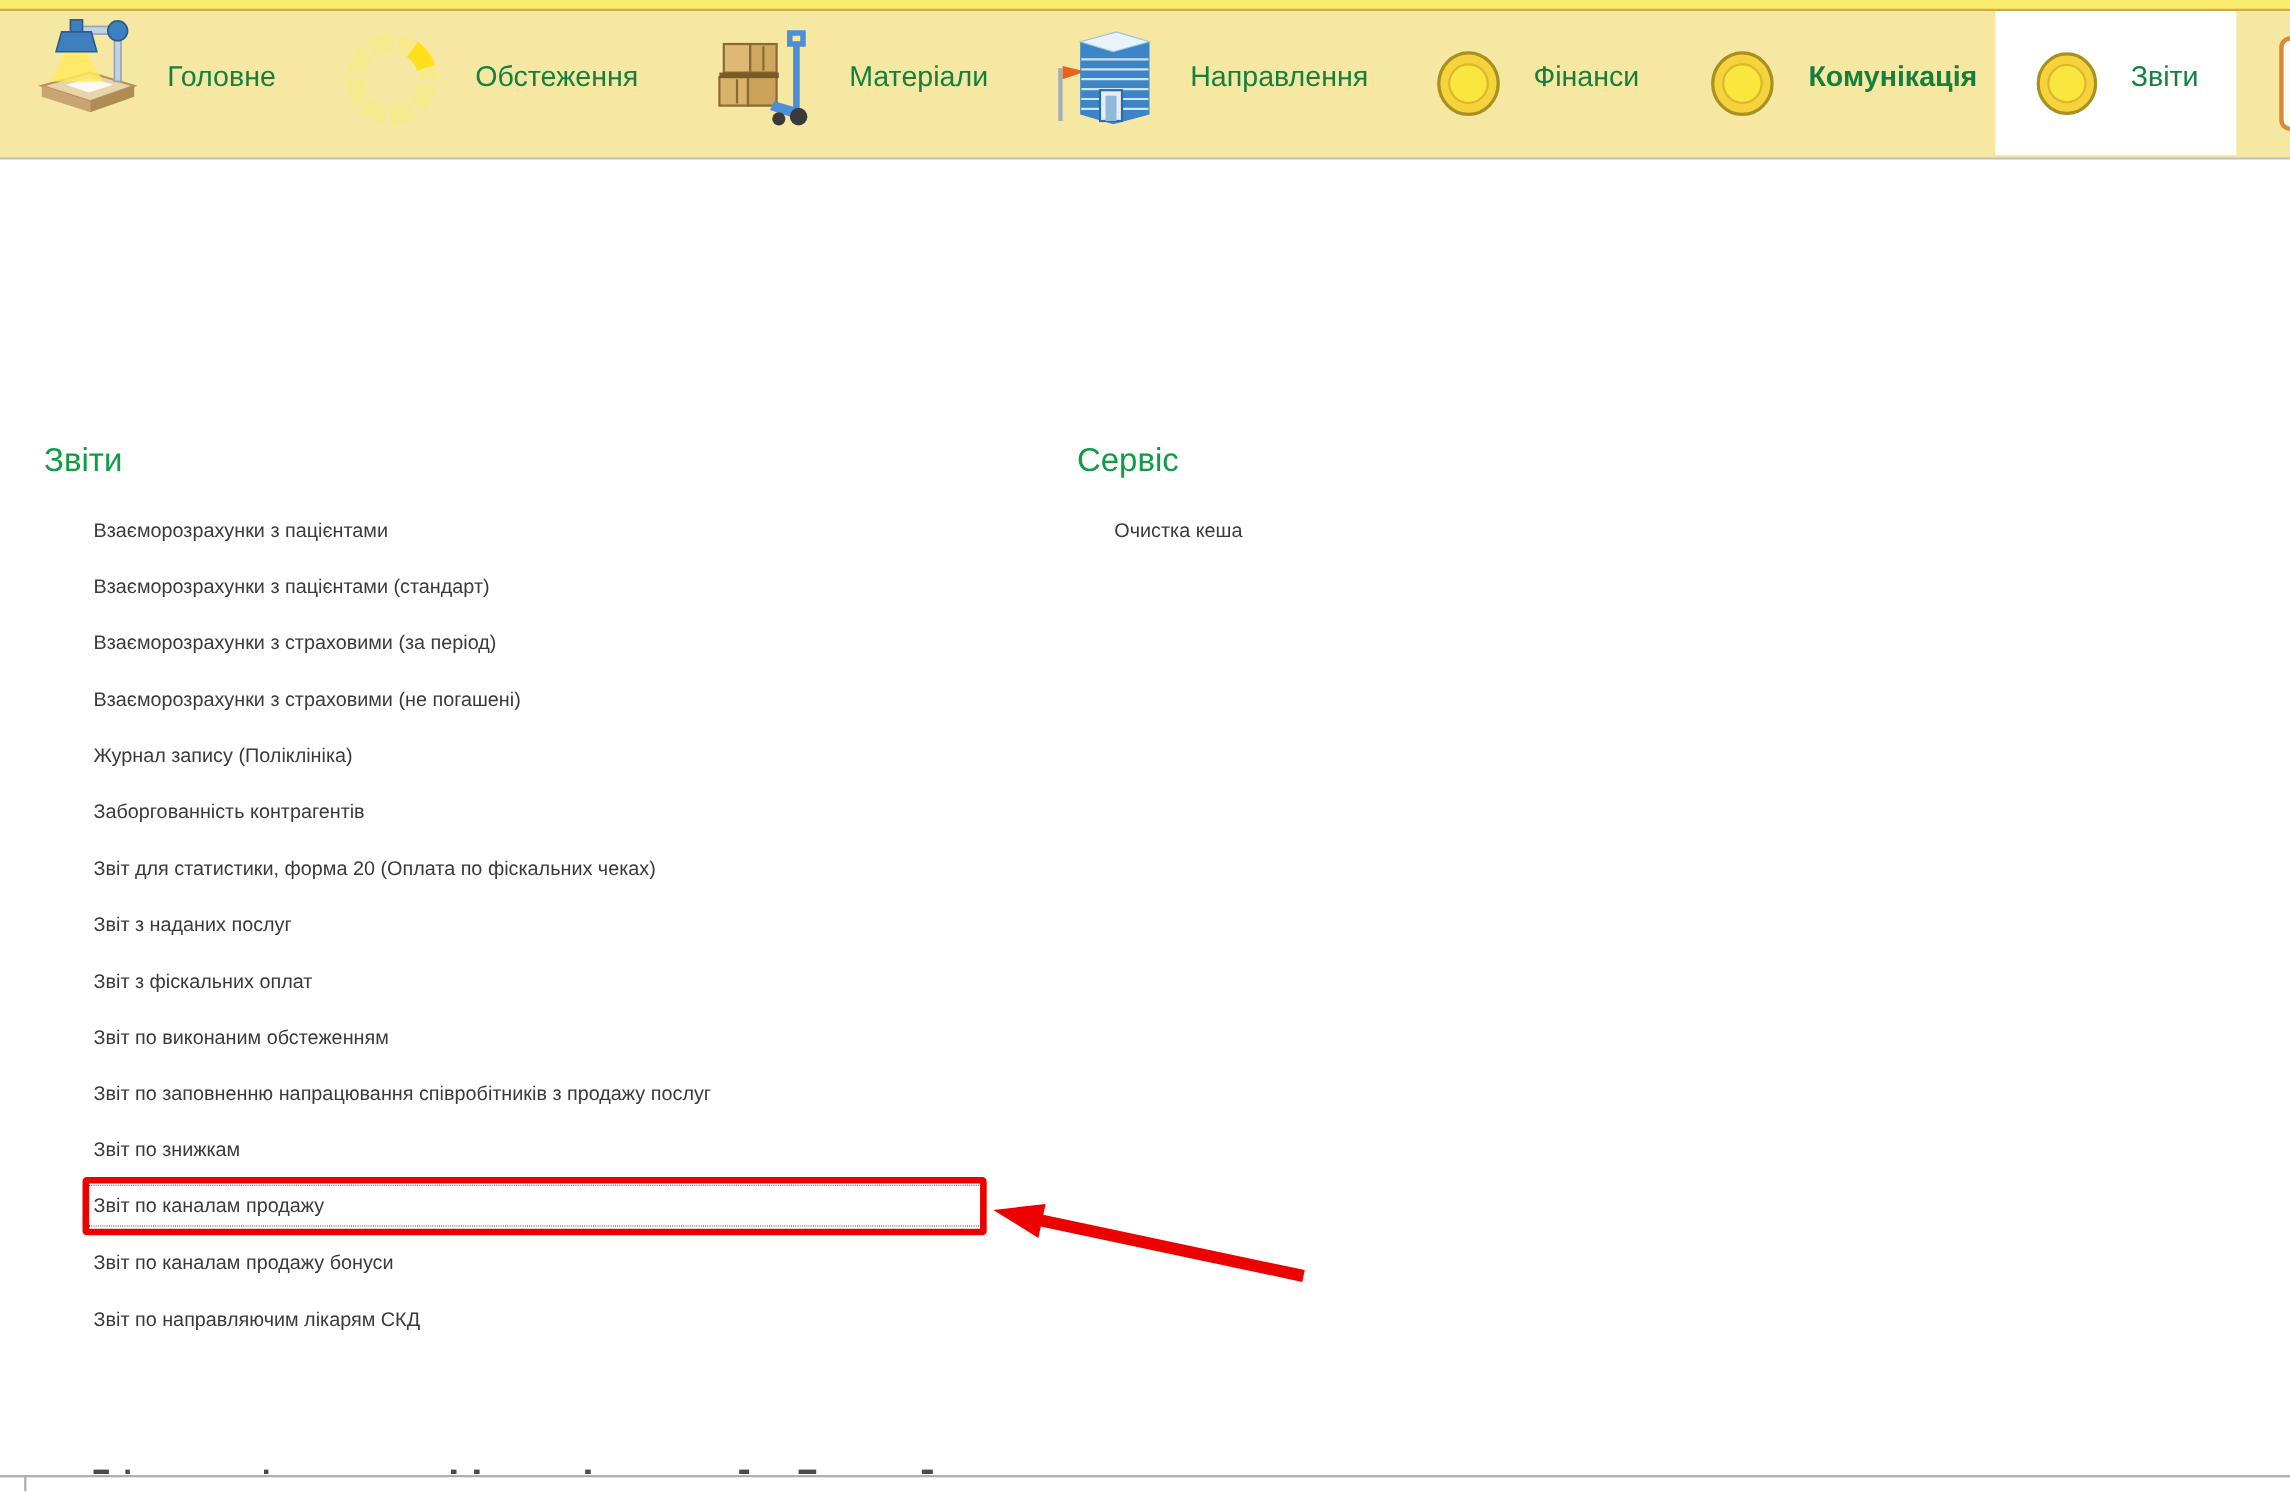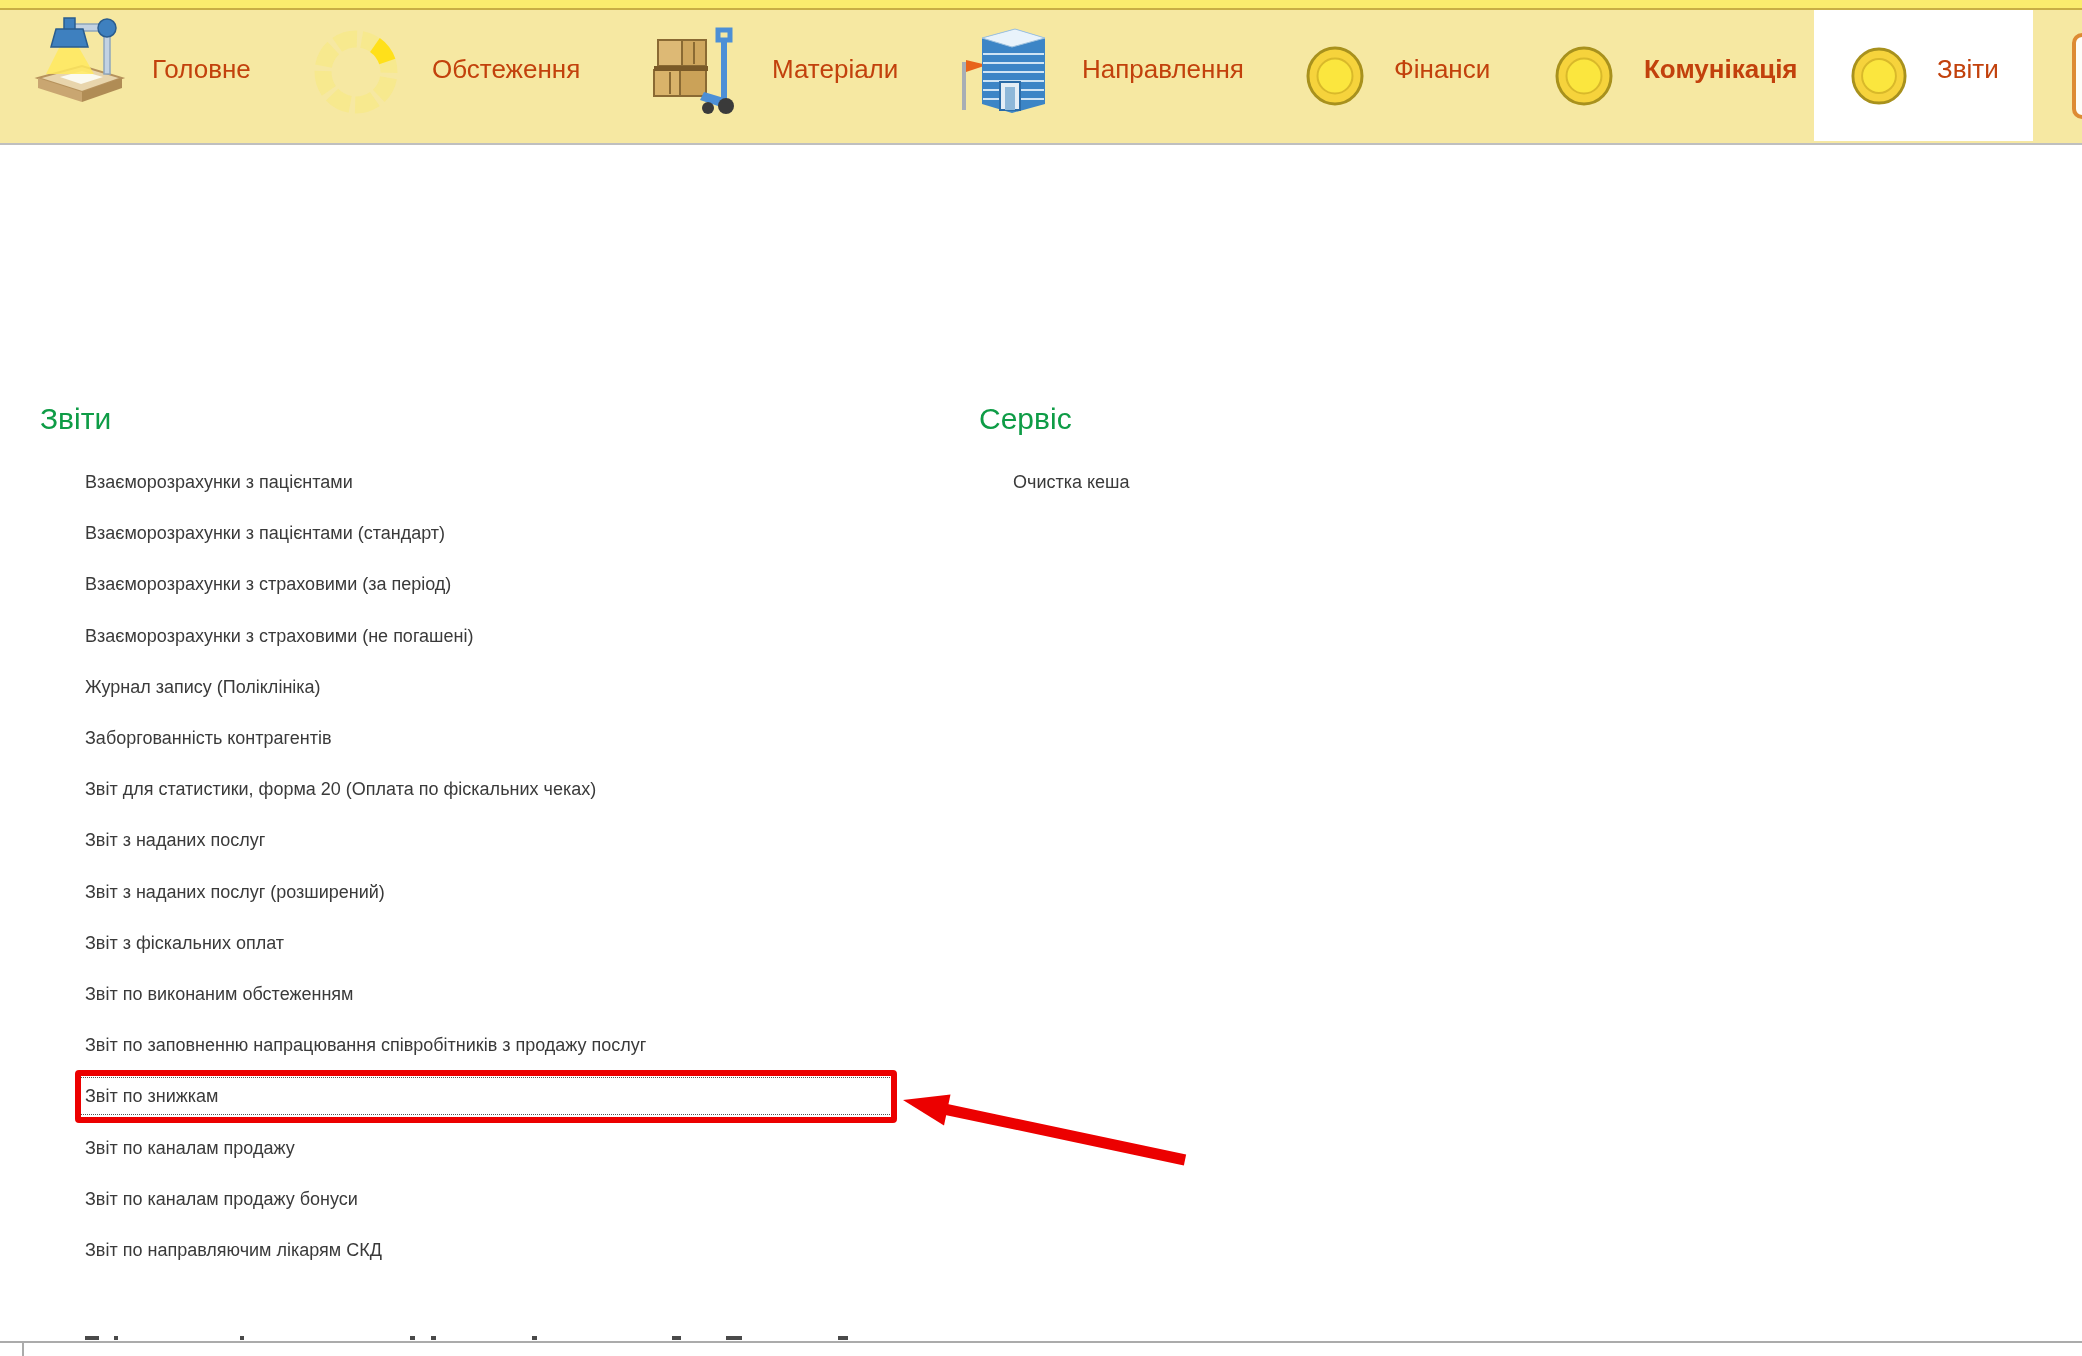--- a/index.html
+++ b/index.html
@@ -17,21 +17,21 @@
   .toolbar-topstrip{
     position:absolute;left:0;top:0;width:100%;height:8px;
     background:#FBEC6E;border-bottom:2px solid #C9AE45;
   }
   .toolbar-bottomline{
     position:absolute;left:0;top:143px;width:100%;height:2px;background:#BFBFBF;
   }
   .tab{position:absolute;top:10px;height:131px;cursor:pointer;}
   .tab.active{background:#ffffff;}
   .tab-label{
-    position:absolute;top:44px;font-size:26px;color:#c2410c;white-space:nowrap;
+    position:absolute;top:44px;font-size:26px;color:#15803d;white-space:nowrap;
   }
   .tab-icon{position:absolute;}
   .partial-right-btn{
     position:absolute;left:2072px;top:33px;width:46px;height:86px;
     background:#FDFDF8;border:4px solid #DD8B33;border-radius:10px;
     box-sizing:border-box;
   }
   
   .section-title{
     position:absolute;font-size:30px;color:#0E9C46;white-space:nowrap;
@@ -184,21 +184,20 @@
 
 <div class="list" id="reports-list">
     <div class="report-row">Взаєморозрахунки з пацієнтами</div>
     <div class="report-row">Взаєморозрахунки з пацієнтами (стандарт)</div>
     <div class="report-row">Взаєморозрахунки з страховими (за період)</div>
     <div class="report-row">Взаєморозрахунки з страховими (не погашені)</div>
     <div class="report-row">Журнал запису (Поліклініка)</div>
     <div class="report-row">Заборгованність контрагентів</div>
     <div class="report-row">Звіт для статистики, форма 20 (Оплата по фіскальних чеках)</div>
     <div class="report-row">Звіт з наданих послуг</div>
-    <div class="report-row">Звіт з наданих послуг (розширений)</div>
     <div class="report-row">Звіт з фіскальних оплат</div>
     <div class="report-row">Звіт по виконаним обстеженням</div>
     <div class="report-row highlighted">Звіт по заповненню напрацювання співробітників з продажу послуг</div>
     <div class="report-row">Звіт по знижкам</div>
     <div class="report-row">Звіт по каналам продажу</div>
     <div class="report-row">Звіт по каналам продажу бонуси</div>
     <div class="report-row">Звіт по направляючим лікарям СКД</div>
   </div>
 <div class="list" id="service-list">
     <div class="report-row">Очистка кеша</div>

